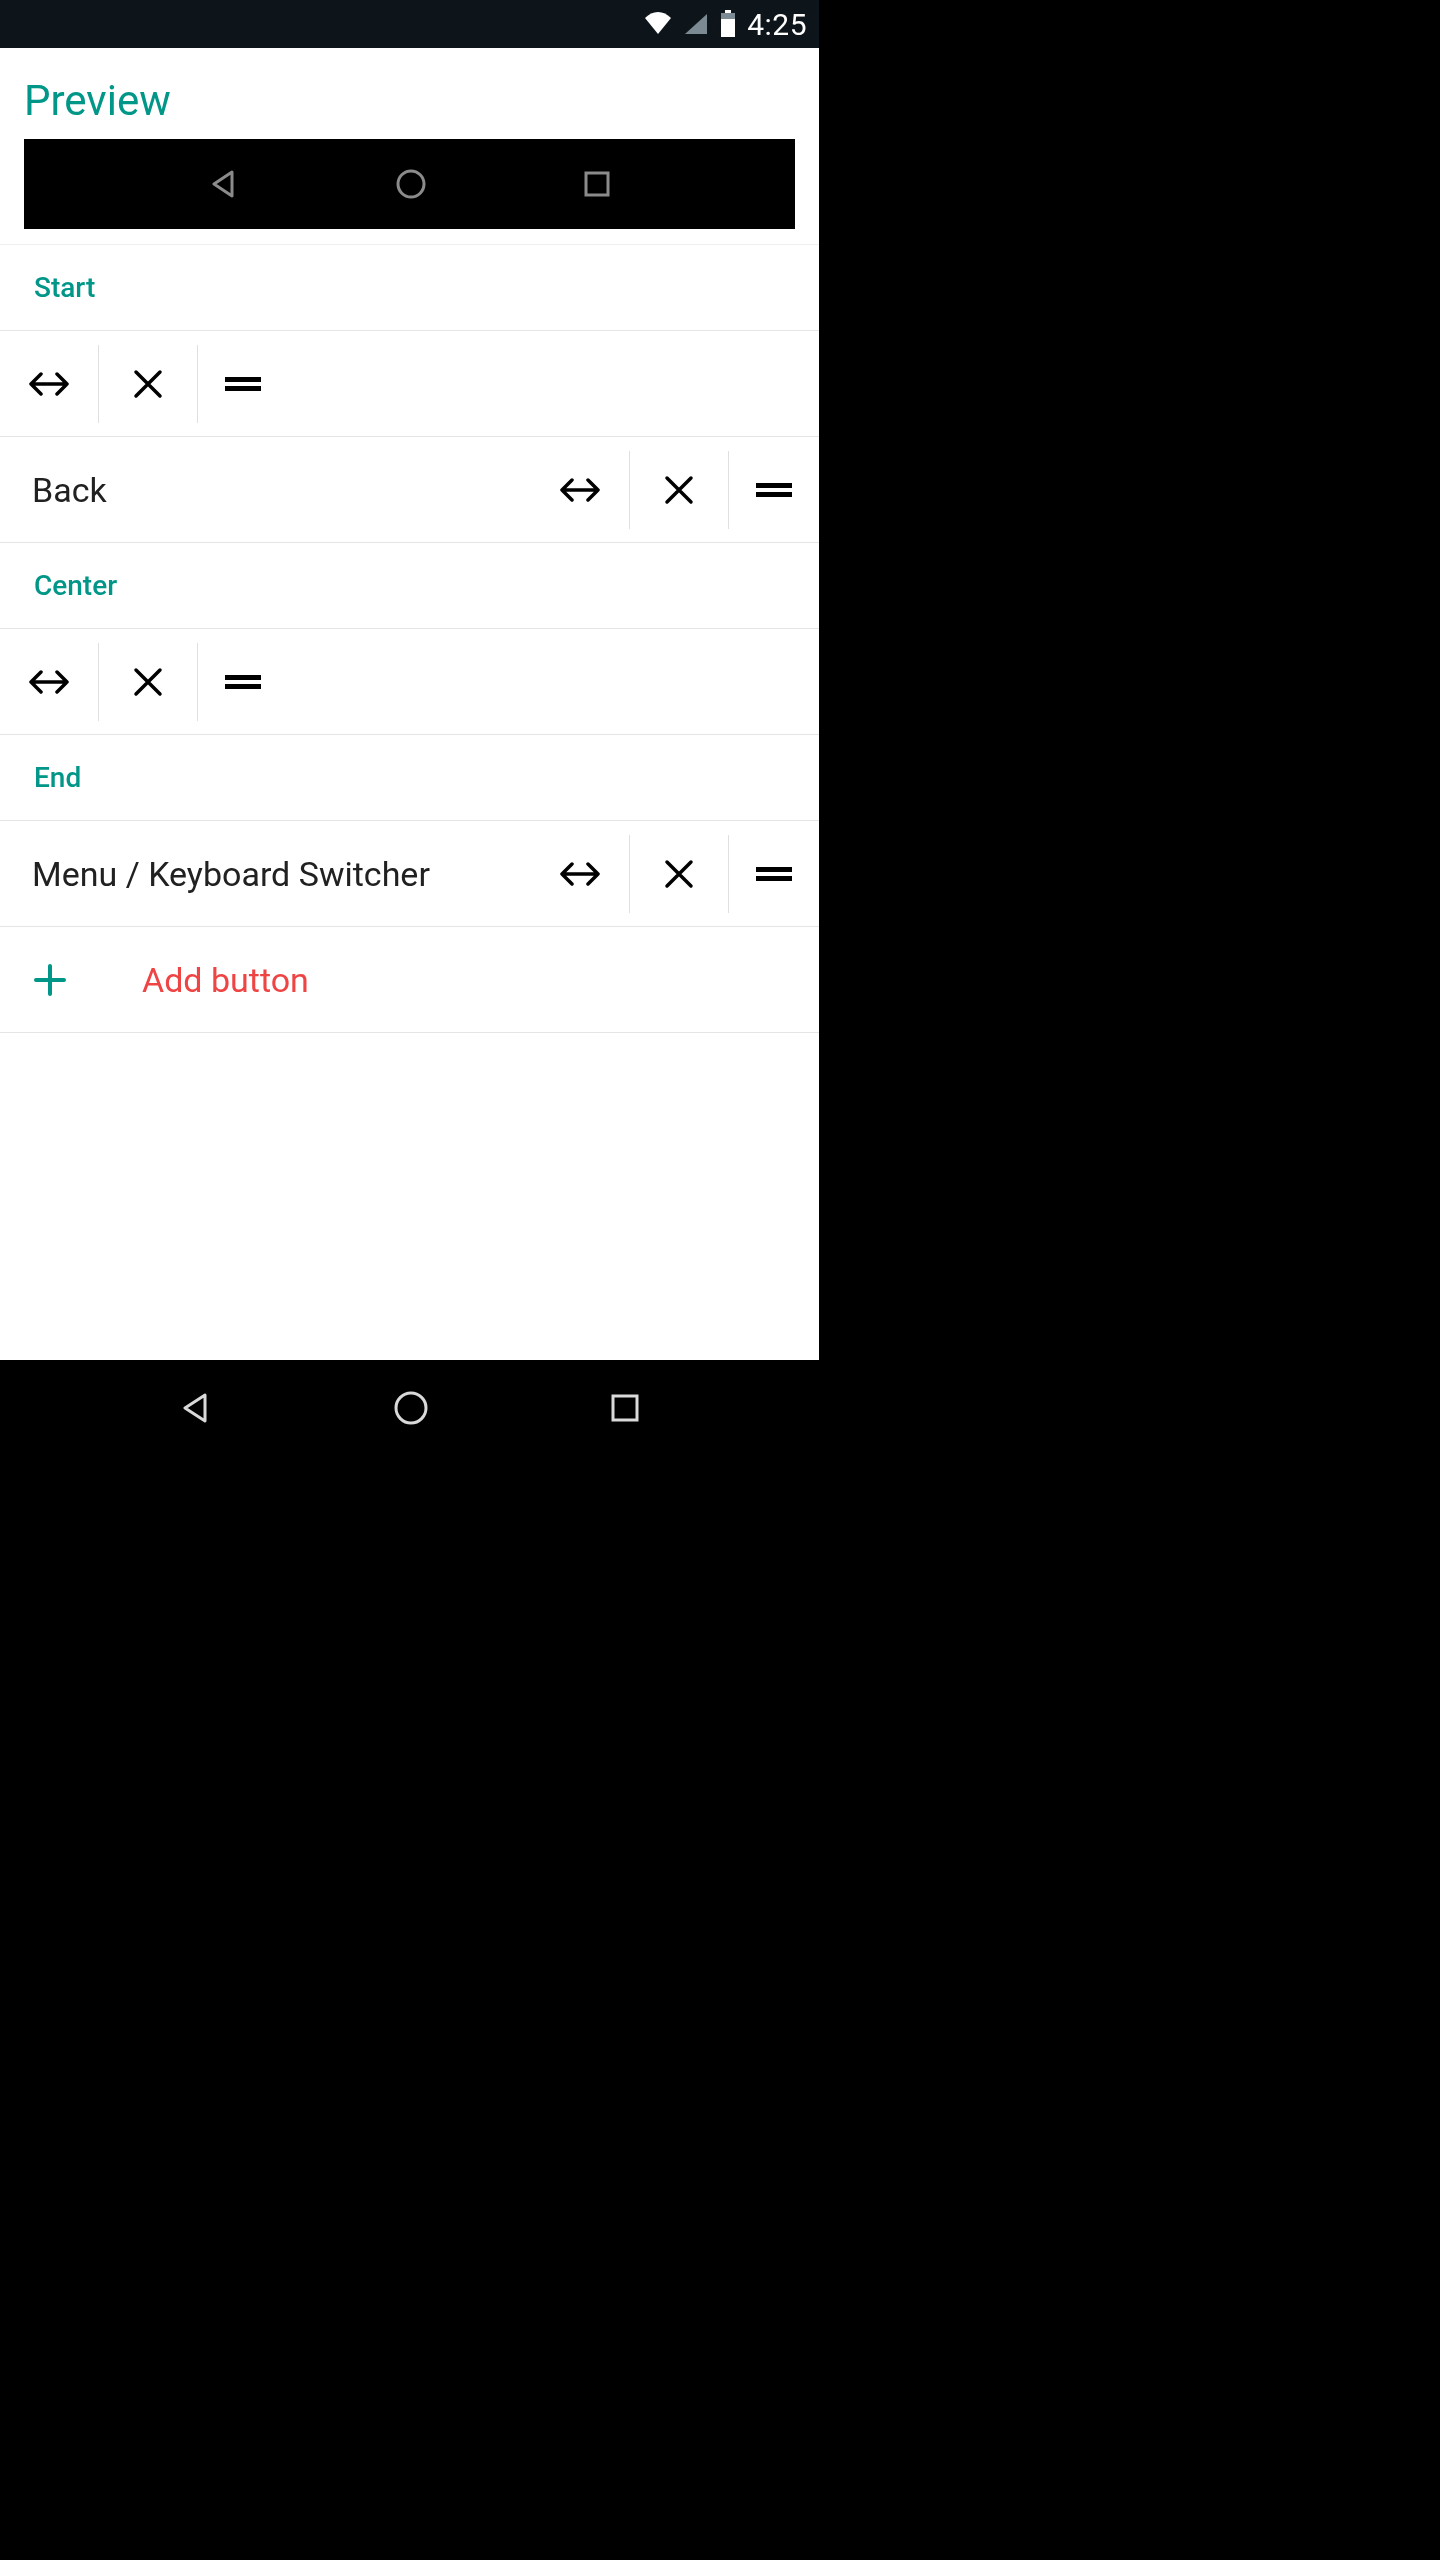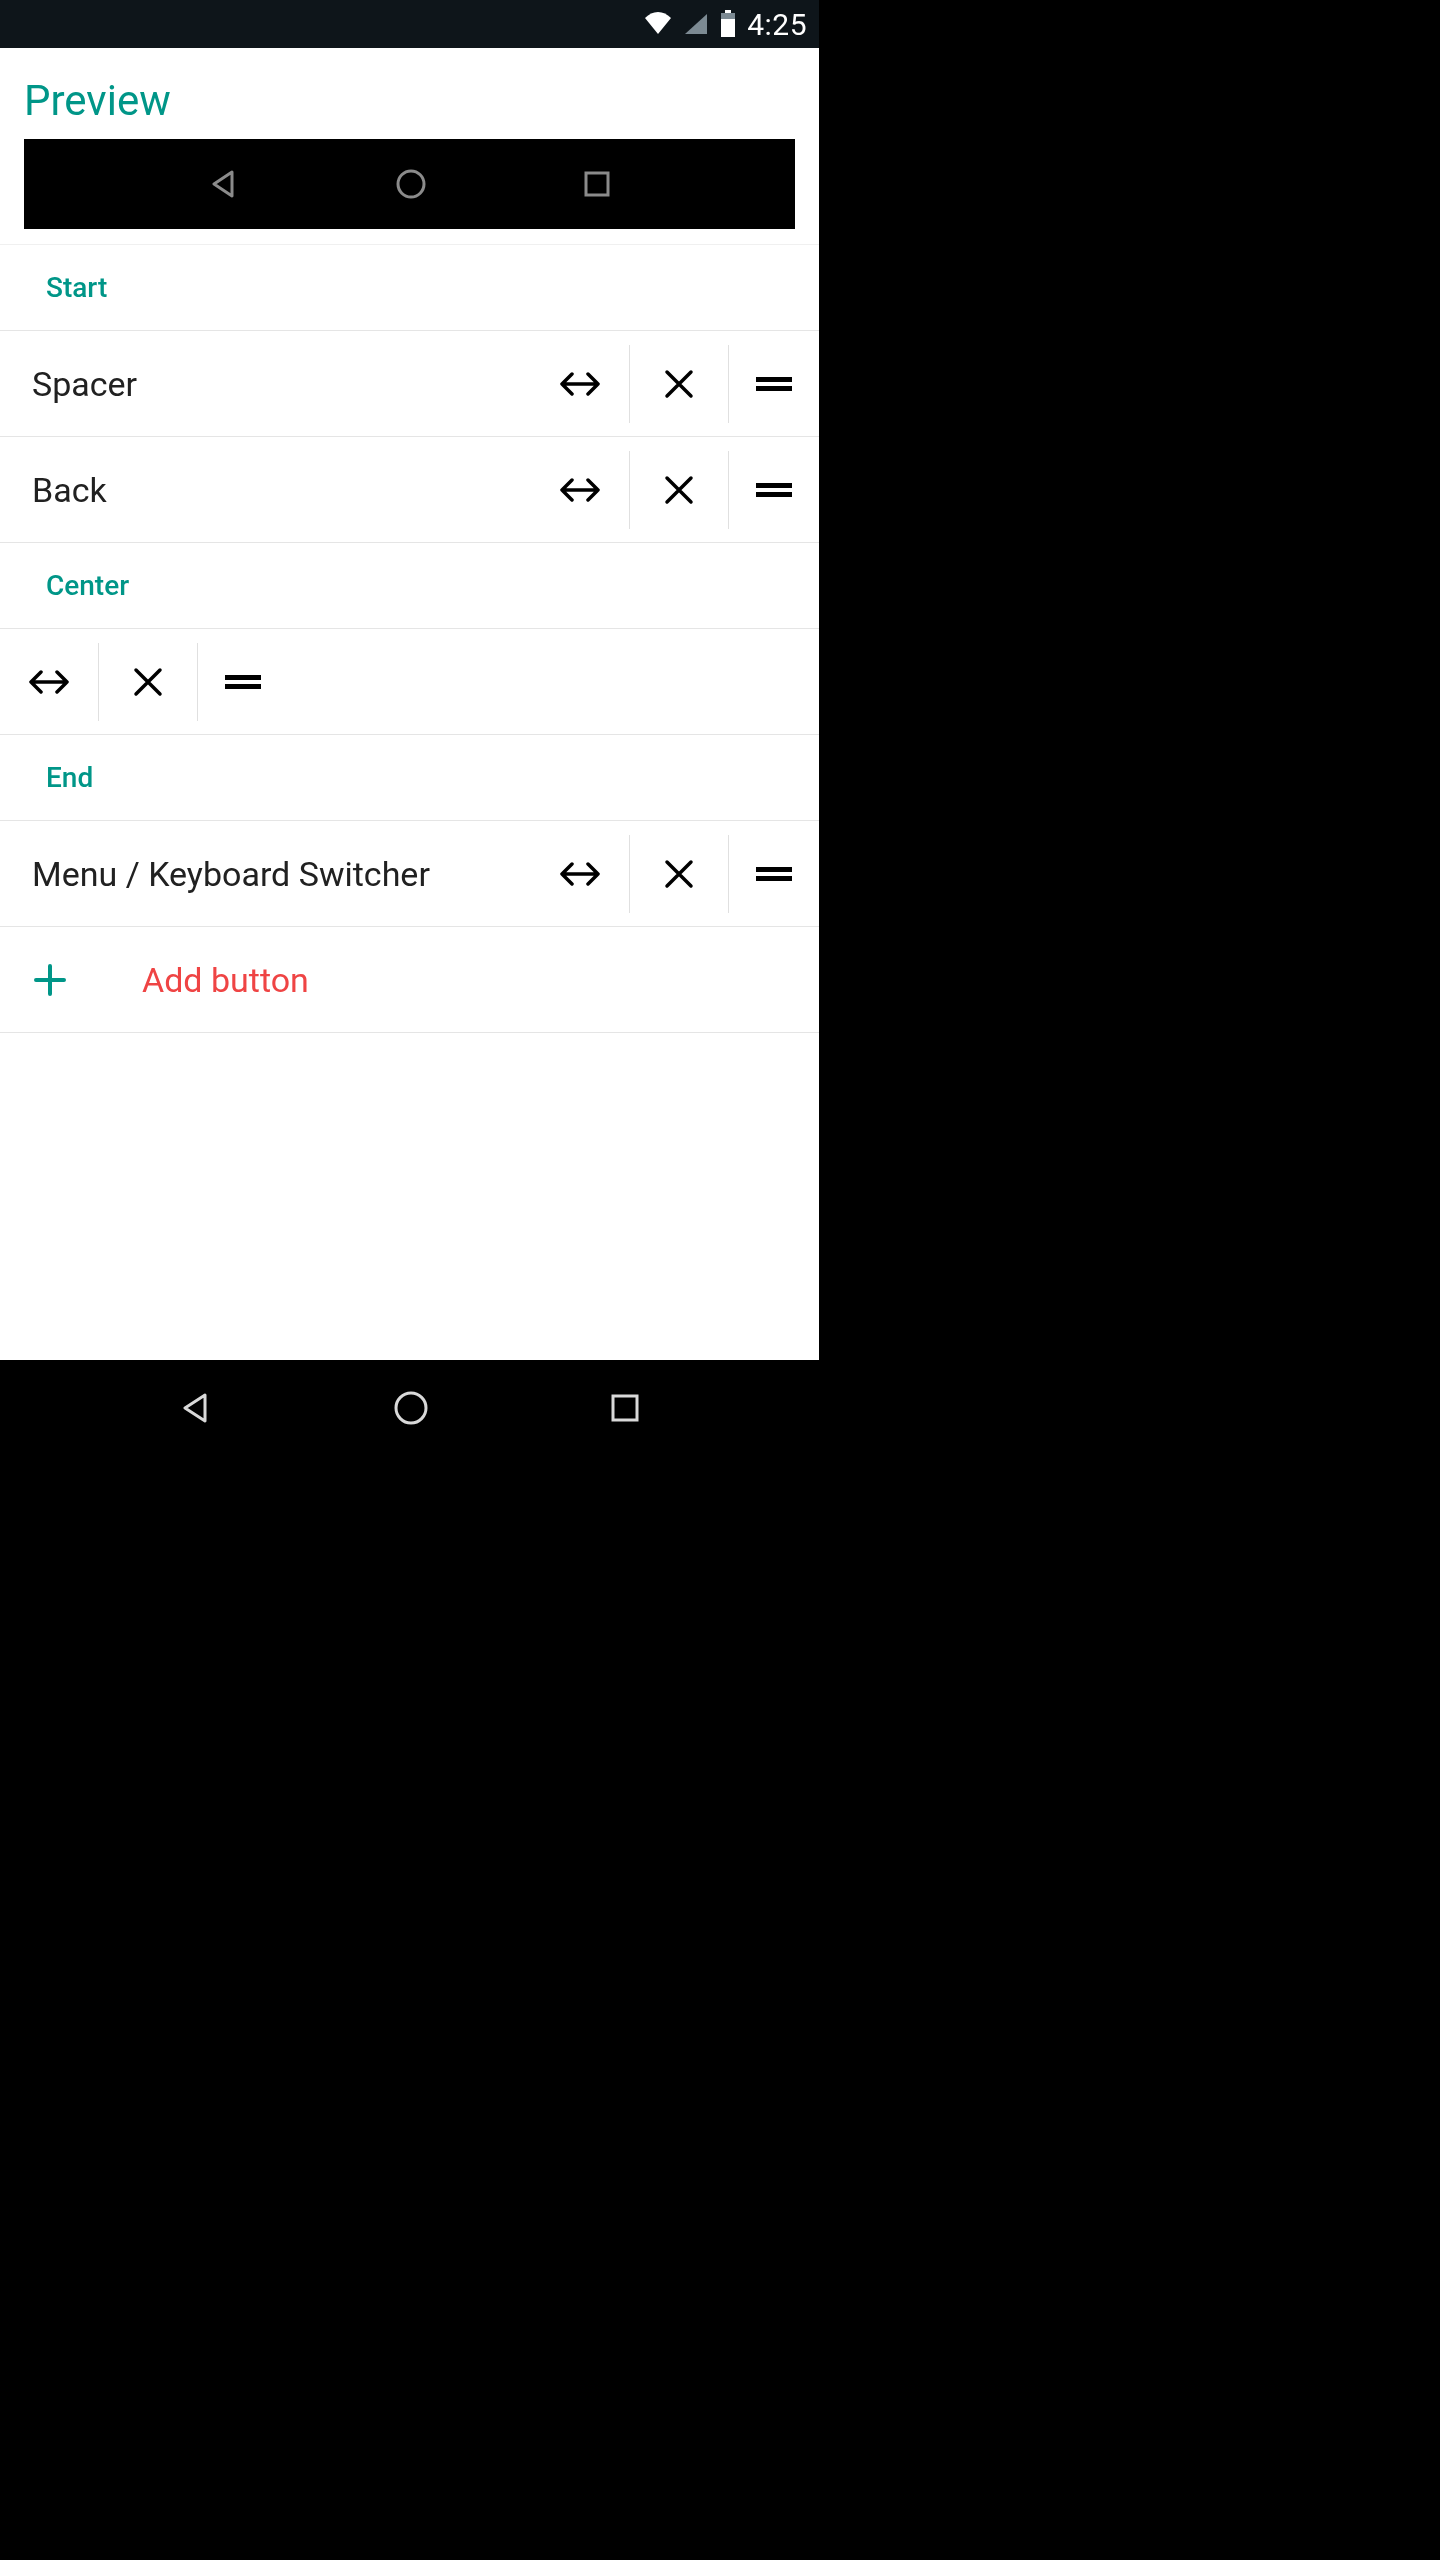--- a/index.html
+++ b/index.html
@@ -20,21 +20,21 @@
   
   .content { flex: 1; background: #ffffff; overflow: hidden; display: flex; flex-direction: column; }
 
   .preview-section { padding: 28px 24px 0 24px; }
   .preview-title { color: #009688; font-size: 42px; font-weight: 400; margin-bottom: 14px; }
   .nav-preview { background: #000; height: 90px; display: flex; align-items: center; justify-content: space-evenly; padding: 0 30px; }
   .nav-preview svg { opacity: 0.7; }
 
   .gap { height: 16px; background: #ffffff; border-bottom: 1px solid rgba(0,0,0,0.06); }
 
-  .section-header { font-size: 28px; color: #009688; font-weight: 500; padding: 26px 32px 26px 46px; border-bottom: 1px solid rgba(0,0,0,0.10); }
+  .section-header { font-size: 28px; color: #009688; font-weight: 500; padding: 26px 32px 26px 34px; border-bottom: 1px solid rgba(0,0,0,0.10); }
 
   .item-row { display: flex; align-items: center; height: 106px; border-bottom: 1px solid rgba(0,0,0,0.10); }
   .item-label { flex: 1; font-size: 34px; color: #212121; padding-left: 32px; }
   .action-cell { width: 98px; height: 78px; display: inline-flex; align-items: center; justify-content: center; }
   .action-div { width: 1px; height: 78px; background: rgba(0,0,0,0.12); }
   .action-cell-last { width: 90px; }
 
   .add-row { display: flex; align-items: center; height: 106px; border-bottom: 1px solid rgba(0,0,0,0.10); }
   .add-icon { width: 100px; display: inline-flex; align-items: center; justify-content: center; }
   .add-label { font-size: 34px; color: #ef4444; padding-left: 42px; }
@@ -93,21 +93,20 @@
             </svg>
         </span>
       </div>
     </div>
 
     <div class="gap"></div>
 
     <div class="section-header">Start</div>
 
     <div class="item-row">
-      <span class="item-label">Spacer</span>
       <span class="action-cell">
           <span>
             <svg width="44" height="24" viewBox="0 0 44 24">
               <path d="M4 12 L40 12 M4 12 L14 2 M4 12 L14 22 M40 12 L30 2 M40 12 L30 22" stroke="#000" stroke-width="3.5" fill="none" stroke-linecap="round"></path>
             </svg>
           </span>
         </span>
       <span class="action-div"></span>
       <span class="action-cell">
           <span>

